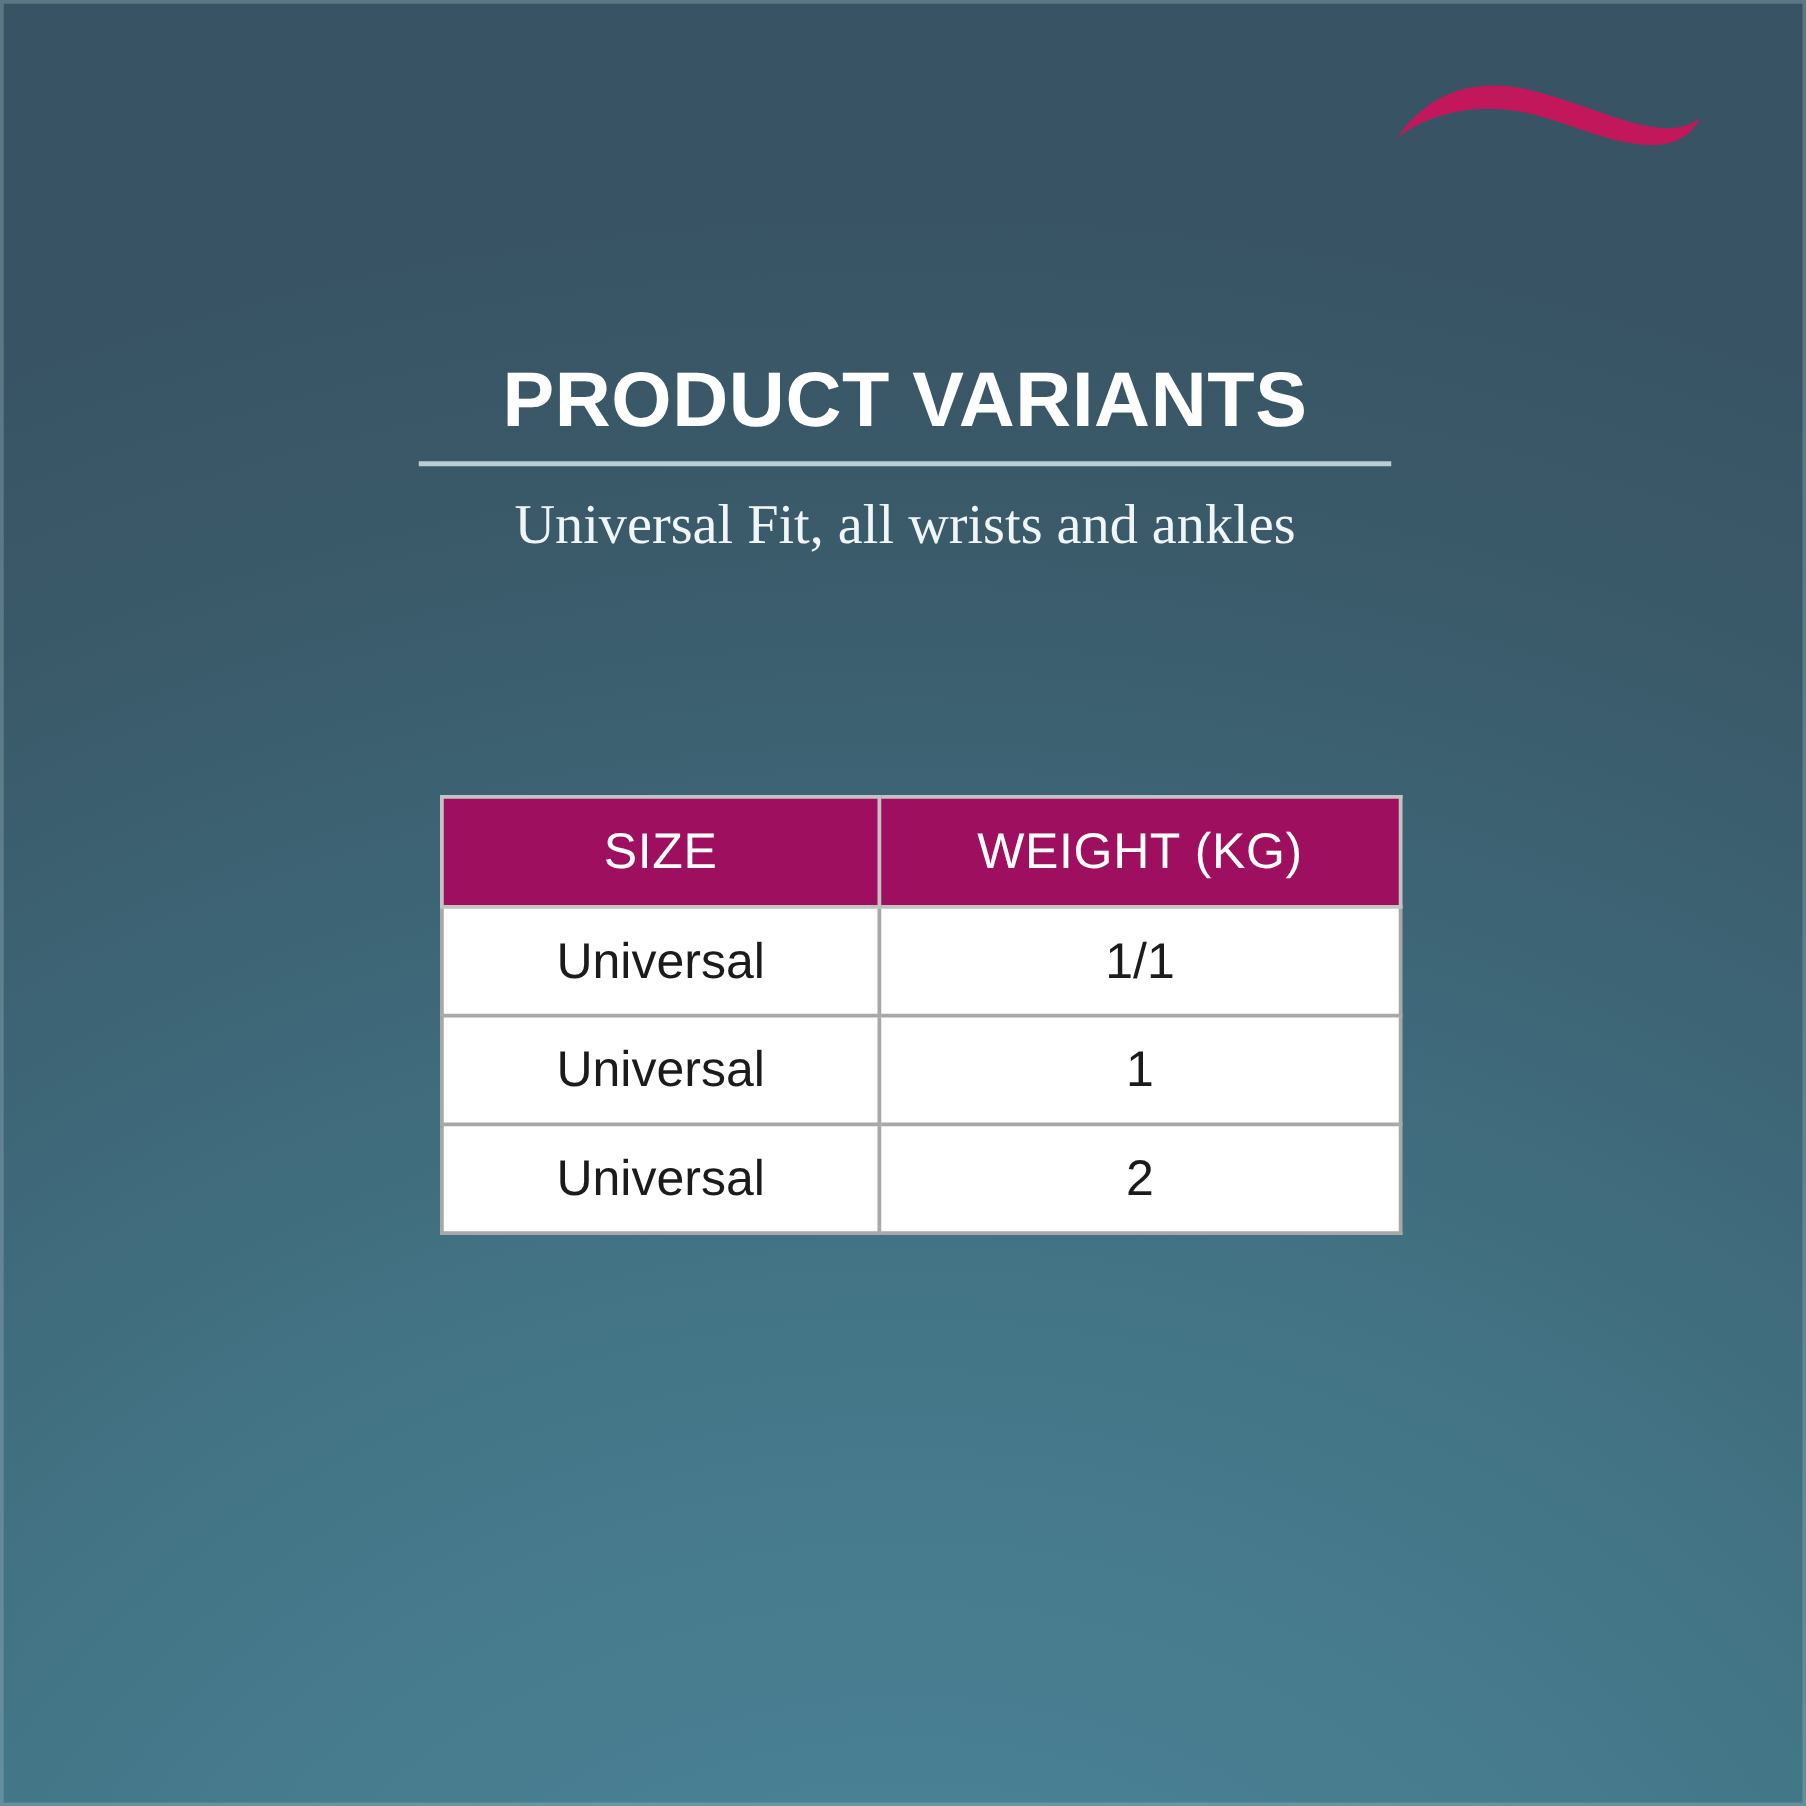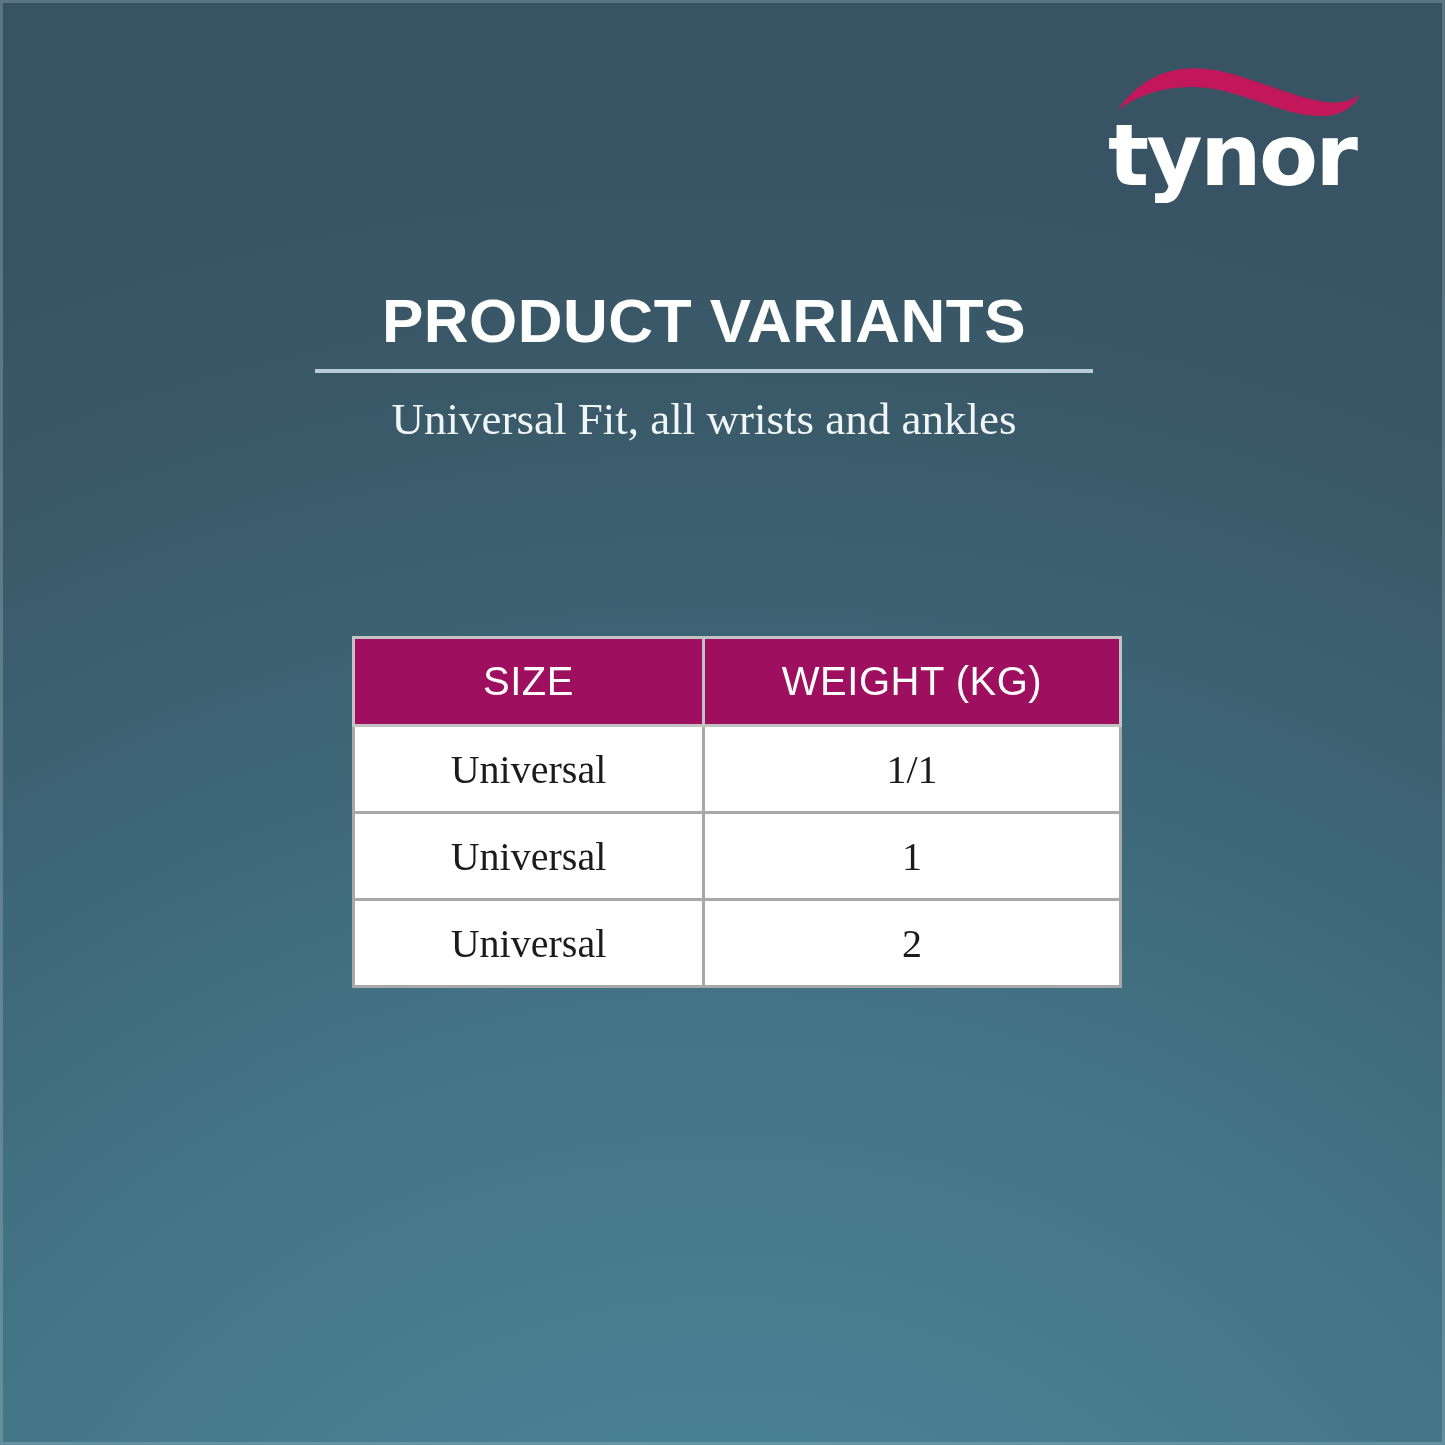--- a/index.html
+++ b/index.html
@@ -63,21 +63,21 @@
     font-weight: bold;
     font-size: 86px;
     letter-spacing: -2.5px;
     color: #ffffff;
     line-height: 1;
   }
 
   
   #title-block {
     position: absolute;
-    left: 315px;
+    left: 335px;
     top: 288px;
     width: 778px;
   }
   #page-title {
     font-family: "Liberation Sans", sans-serif;
     font-weight: bold;
     font-size: 62px;
     letter-spacing: 0.5px;
     color: #ffffff;
     text-align: center;
@@ -123,39 +123,38 @@
     font-family: "Liberation Sans", sans-serif;
     font-weight: normal;
     font-size: 40px;
     height: 85px;
     letter-spacing: 0.5px;
     border-color: #c3c3c3;
   }
   #variants-table td {
     background: #ffffff;
     color: #1b1b1b;
-    font-family: Liberation Serif, serif;
+    font-family: Liberation Sans, sans-serif;
     font-weight: normal;
     font-size: 40px;
     height: 84px;
   }
   .col-size { width: 347px; }
   .col-weight { width: 414px; }
 </style>
 </head>
 <body>
 
 <div id="canvas">
 
   <div id="logo">
     <svg id="logo-swoosh" viewBox="0 0 246 72" preserveAspectRatio="none" aria-hidden="true">
       <path d="M2 54 C 28 16, 66 6, 108 16 C 146 25, 178 42, 210 46 C 226 48, 238 44, 244 38
                C 238 52, 224 60, 206 60 C 172 60, 140 42, 104 34 C 66 26, 28 34, 2 54 Z" fill="#c2185b"></path>
     </svg>
-    <div id="logo-wordmark">tynor</div>
   </div>
 
   <div id="title-block">
     <h1 id="page-title">PRODUCT VARIANTS</h1>
     <div id="title-divider"></div>
     <p id="page-subtitle">Universal Fit, all wrists and ankles</p>
   </div>
 
   <table id="variants-table">
     <thead>

